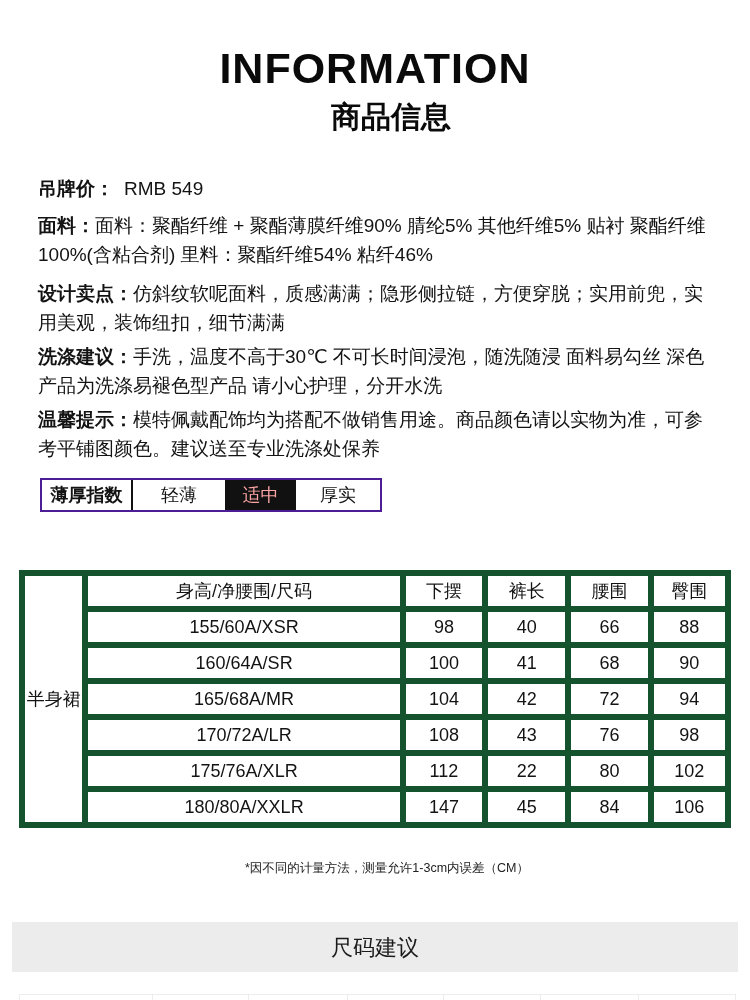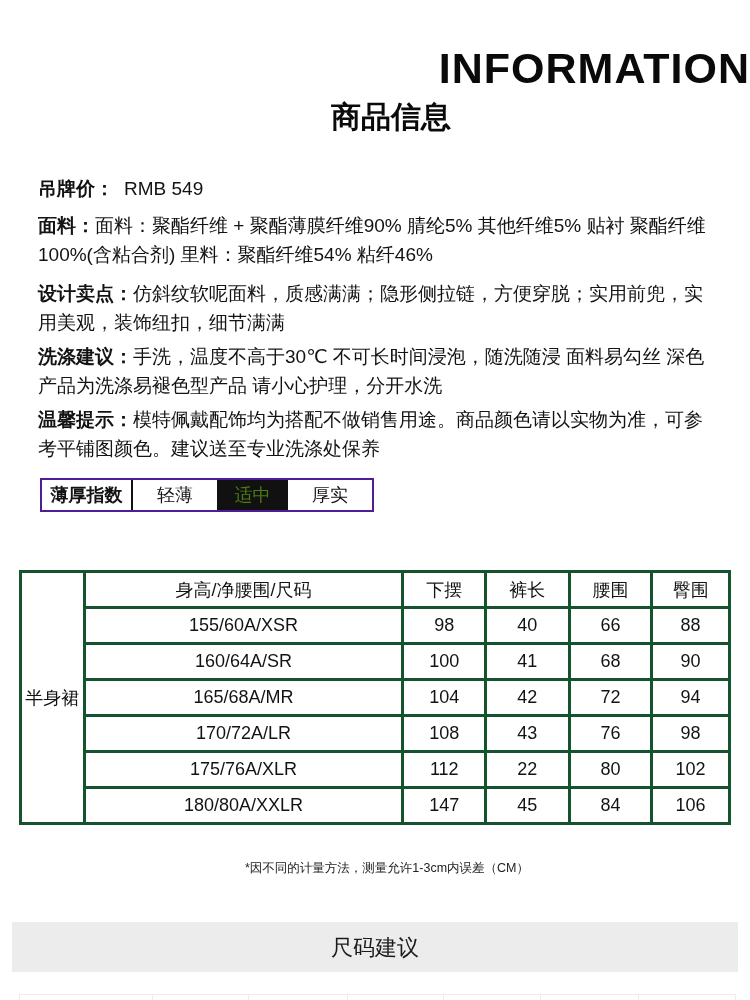--- a/index.html
+++ b/index.html
@@ -4,47 +4,47 @@
 <style>
   * { margin:0; padding:0; box-sizing:border-box; }
   html,body { background:#fff; }
   body {
     width:750px; height:1000px; overflow:hidden; position:relative;
     font-family:"Liberation Sans","DejaVu Sans",sans-serif;
     color:#131313;
   }
   .abs { position:absolute; }
 
-  .title-en { top:44px; left:0; width:750px; text-align:right;
+  .title-en { top:44px; left:0; width:750px; text-align:center;
     font-size:43px; font-weight:bold; letter-spacing:1px; color:#0a0a0a; }
   .title-zh { top:97px; left:16px; width:750px; text-align:center;
     font-size:30px; font-weight:bold; color:#0a0a0a; }
 
   .price-line { top:176px; left:38px; font-size:19px; line-height:26px; }
   .price-line .lbl { font-weight:bold; }
   .price-line .val { margin-left:10px; }
 
   .para { left:38px; width:678px; font-size:19px; line-height:29px; }
   .para .lbl { font-weight:bold; }
   .p-fabric { top:211px; }
   .p-design { top:279px; }
   .p-wash   { top:342px; }
   .p-tips   { top:405px; }
 
   .thick-bar { top:478px; left:40px; height:34px; display:flex;
     border:2px solid #4c1d95; font-size:18px; }
   .thick-cell { display:flex; align-items:center; justify-content:center; height:100%; }
   .thick-title { width:91px; font-weight:bold; border-right:2px solid #111; }
-  .thick-opt-1 { width:84px;font-family:Liberation Serif, serif; }
-  .thick-opt-2 { width:71px; background:#111; color:#4d7c0f; }
+  .thick-opt-1 { width:92px;font-family:Liberation Serif, serif; }
+  .thick-opt-2 { width:71px; background:#111; color:#fca5a5; }
   .thick-opt-3 { width:84px; }
 
   table.size { top:570px; left:19px; width:712px; position:absolute;
     border-collapse:collapse; font-size:18px; text-align:center; }
-  table.size td, table.size th { border:3px solid #14532d; font-weight:normal;
+  table.size td, table.size th { border:6px solid #14532d; font-weight:normal;
     height:36px; padding:0; }
   table.size th { font-weight:normal; }
   col.c-cat  { width:64px; }
   col.c-size { width:320px; }
   col.c-n1 { width:83px; } col.c-n2 { width:84px; }
   col.c-n3 { width:83px; } col.c-n4 { width:78px; }
 
   .footnote { top:860px; left:12px; width:750px; text-align:center;
     font-size:12.5px; color:#222; }
 

